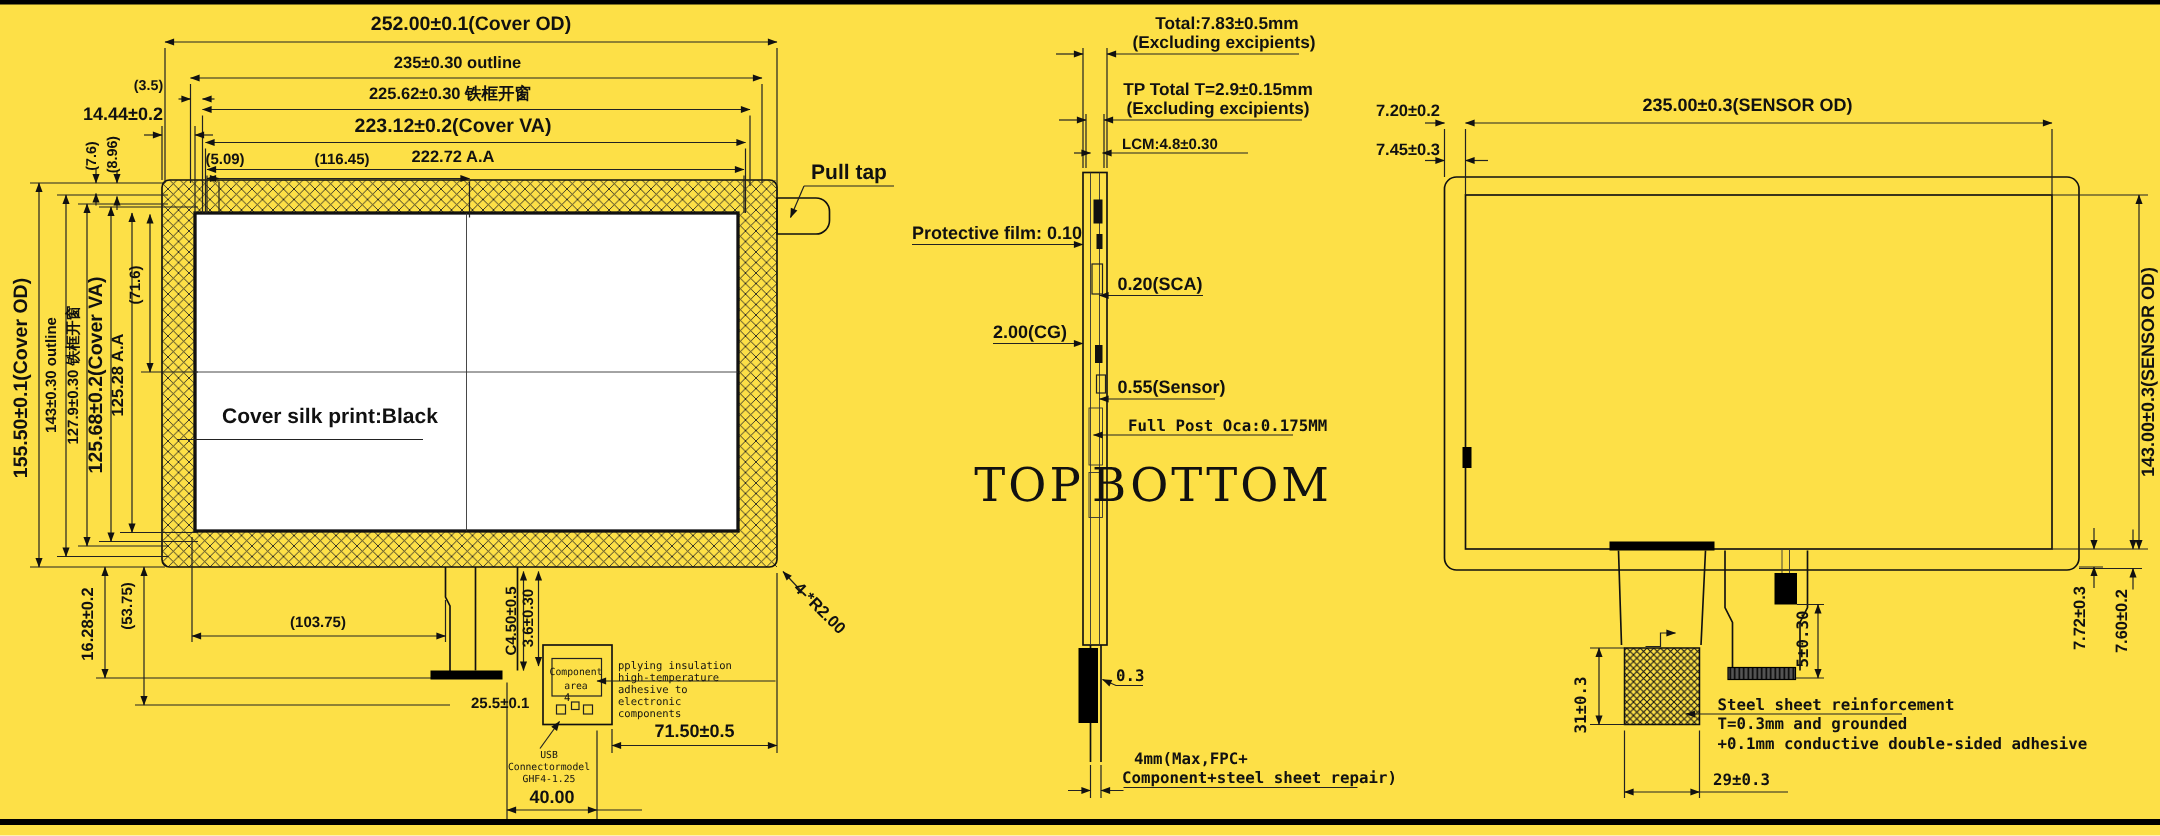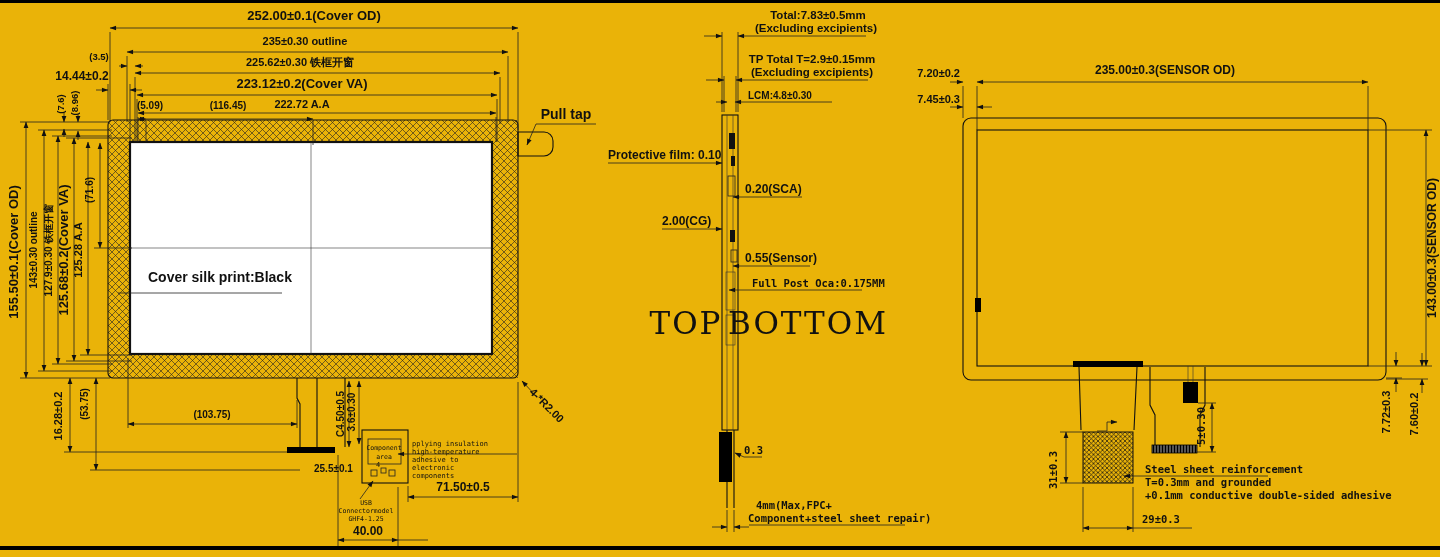--- a/index.html
+++ b/index.html
@@ -1,16 +1,16 @@
 <!DOCTYPE html>
 <html><head>
 <meta charset="utf-8">
 <style>
   html,body{margin:0;padding:0;background:#ffffff;}
-  .sheet{position:relative;width:1440px;height:557px;background:#eab308;overflow:hidden;}
+  .sheet{position:relative;width:1440px;height:557px;background:#fde047;overflow:hidden;}
   svg{position:absolute;left:0;top:0;}
   svg text{fill:#111;}
   .t13{font:bold 13px "Liberation Sans",sans-serif;}
   .t12{font:bold 12px "Liberation Sans",sans-serif;}
   .t11{font:bold 11px "Liberation Sans",sans-serif;}
   .t10{font:bold 10px "Liberation Sans",sans-serif;}
   .t9{font:bold 9.5px "Liberation Sans",sans-serif;}
   .t14{font:bold 14px "Liberation Sans",sans-serif;}
   .mono{font:bold 10.5px "DejaVu Sans Mono",monospace;}
   .mono11{font:bold 11.5px "Liberation Sans",sans-serif;}

